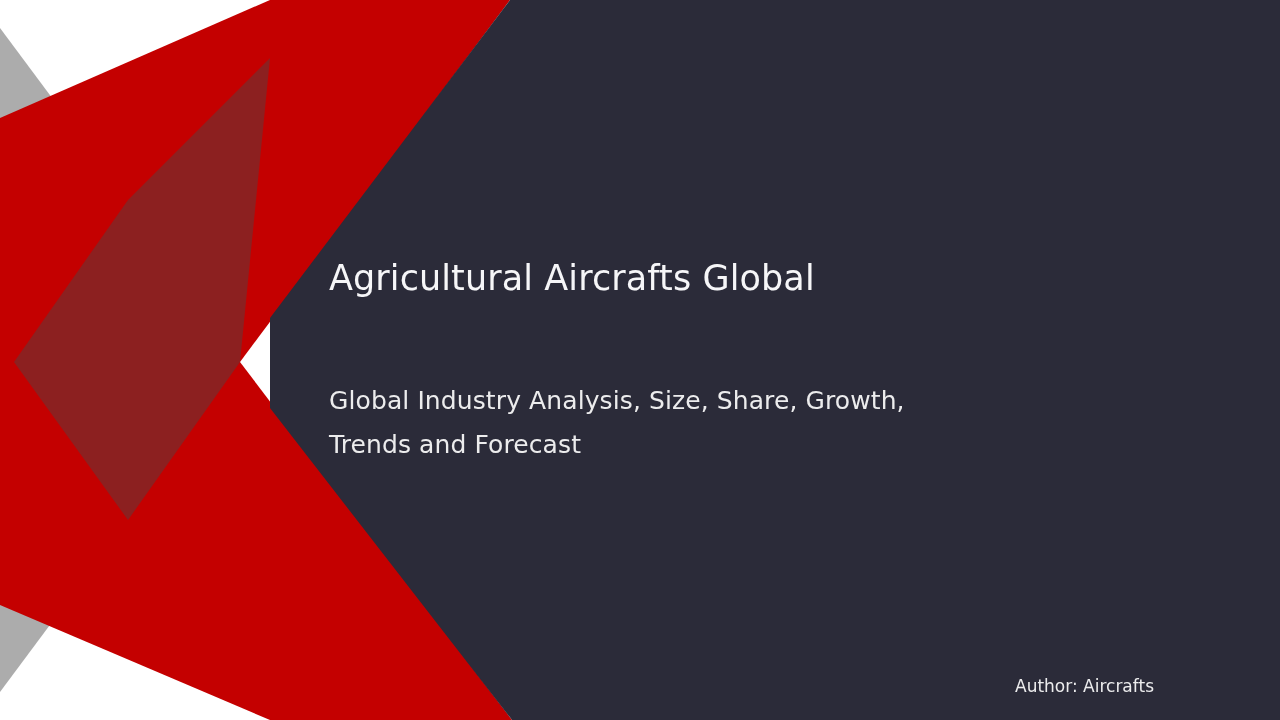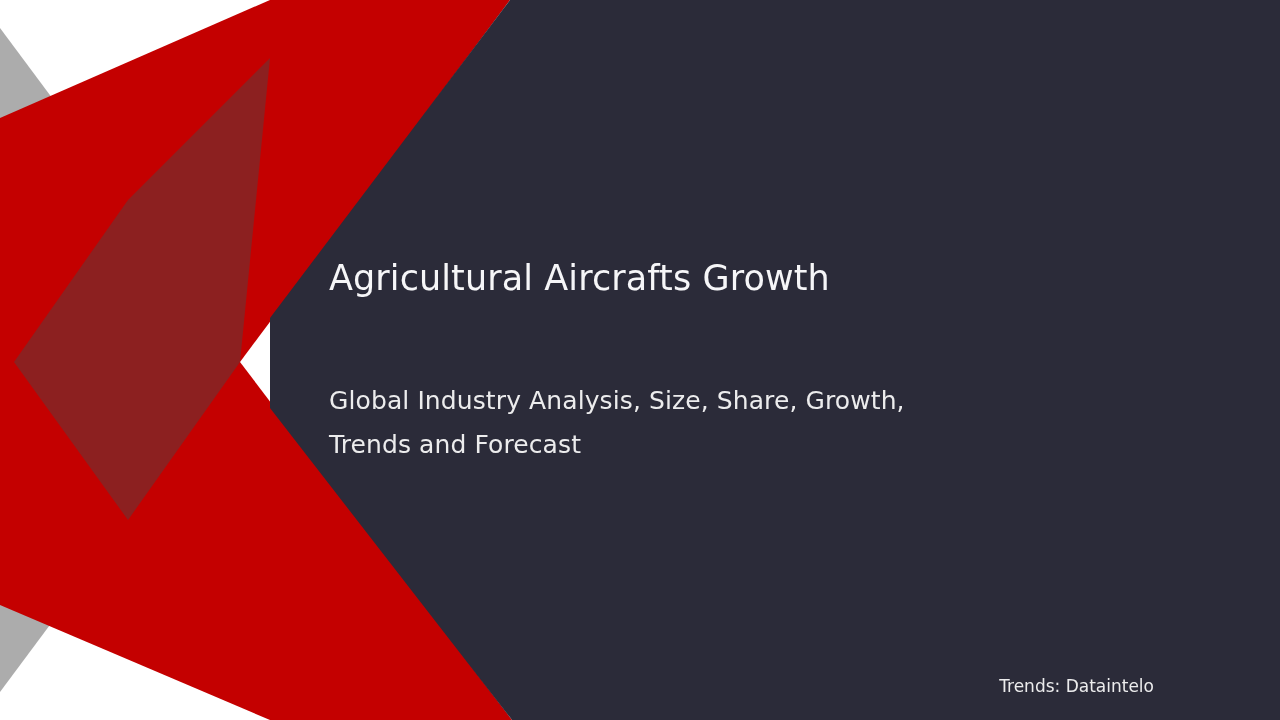--- a/index.html
+++ b/index.html
@@ -71,19 +71,19 @@
     <polygon points="240,362 512,720 270,720 0,605 0,362" fill="#c40000"></polygon>
 
     <polygon points="128,200 270,58 240,362 128,520 14,362" fill="#8c2020"></polygon>
   </svg>
 
   <svg class="layer" viewBox="0 0 1280 720" preserveAspectRatio="none" style="z-index:30;">
     <polygon points="510,0 1280,0 1280,720 512,720 270,408 270,318" fill="#2b2b39"></polygon>
   </svg>
 
   <div id="text-block">
-    <div id="slide-title">Agricultural Aircrafts Growth</div>
+    <div id="slide-title">Agricultural Aircrafts Global</div>
     <div id="slide-subtitle">Global Industry Analysis, Size, Share, Growth, Trends and Forecast</div>
   </div>
 
-  <div id="author-line">Trends: Dataintelo</div>
+  <div id="author-line">Author: Aircrafts</div>
 
 </div>
 
 </body></html>

